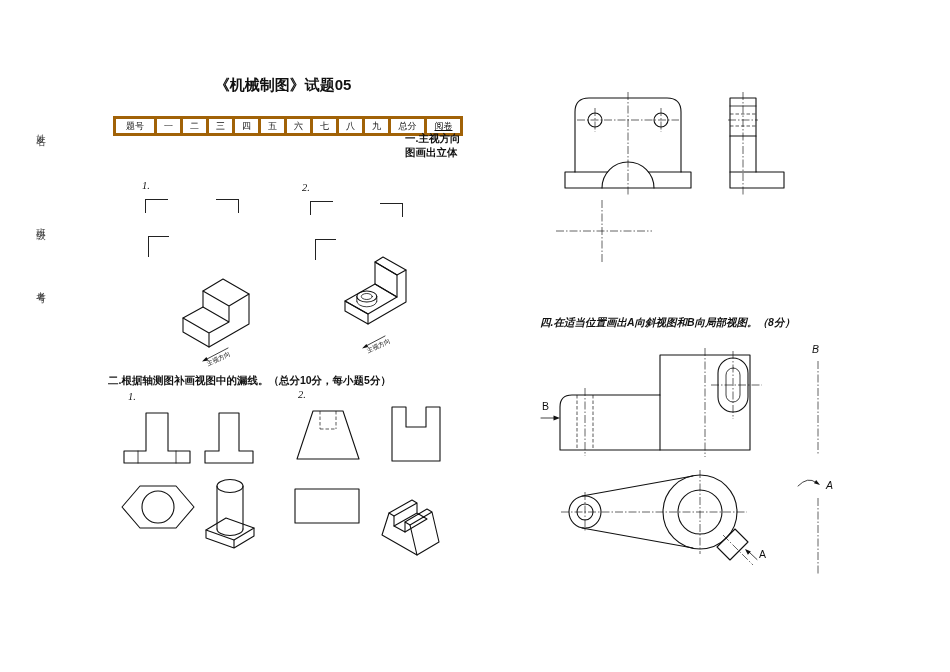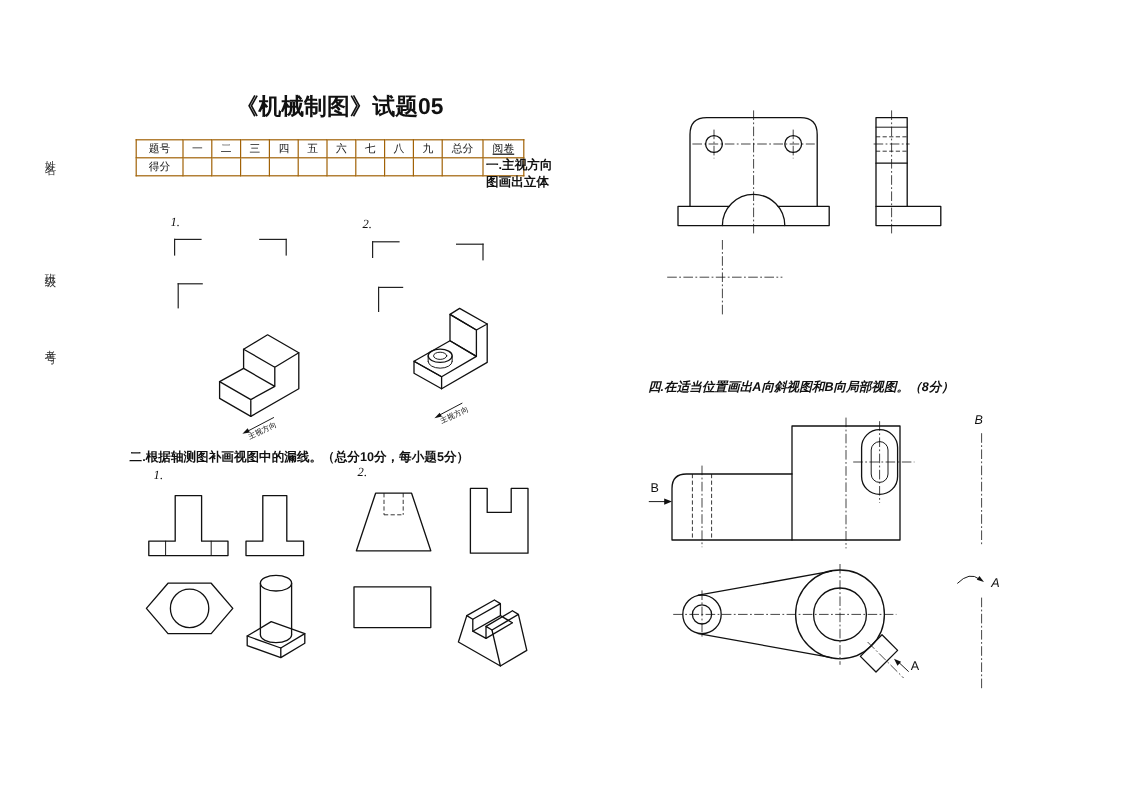--- a/index.html
+++ b/index.html
@@ -6,26 +6,26 @@
   #page{
     position:relative;width:950px;height:672px;background:#ffffff;
     font-family:"Liberation Sans",sans-serif;color:#111;overflow:hidden;
     margin:0 auto;
   }
   .abs{position:absolute;}
   .vlabel{
     writing-mode:vertical-rl;text-orientation:upright;
     font-size:9.5px;letter-spacing:3px;color:#333;
   }
-  #title{font-size:19px;font-weight:bold;text-align:center;width:240px;}
+  #title{font-size:15px;font-weight:bold;text-align:center;width:240px;}
   .heading{font-size:10.5px;font-weight:bold;white-space:nowrap;}
   .item-label{font-size:10.5px;font-style:italic;font-family:"Liberation Serif",serif;}
   table.score{border-collapse:collapse;table-layout:fixed;}
   table.score td{
-    border:1px solid #a16207;height:14px;text-align:center;vertical-align:middle;
+    border:3px solid #a16207;height:14px;text-align:center;vertical-align:middle;
     font-size:9px;padding:0 2px;white-space:nowrap;
   }
   .cm{position:absolute;}
   .cm.tl{border-top:1px solid #222;border-left:1px solid #222;}
   .cm.tr{border-top:1px solid #222;border-right:1px solid #222;}
   svg.fig{position:absolute;overflow:visible;}
   .s{stroke:#111;fill:none;stroke-width:1.1;stroke-linejoin:round;stroke-linecap:round;}
   .thin{stroke:#111;fill:none;stroke-width:.8;stroke-linecap:round;}
   .cl{stroke:#111;fill:none;stroke-width:.65;stroke-dasharray:8 2 1.5 2;}
   .hid{stroke:#111;fill:none;stroke-width:.7;stroke-dasharray:3.5 2;}
@@ -52,34 +52,20 @@
       <td style="width:19px;">三</td>
       <td style="width:19px;">四</td>
       <td style="width:19px;">五</td>
       <td style="width:19px;">六</td>
       <td style="width:19px;">七</td>
       <td style="width:19px;">八</td>
       <td style="width:19px;">九</td>
       <td style="width:29px;">总分</td>
       <td style="width:29px;text-decoration:underline;">阅卷</td>
     </tr>
-    <tr>
-      <td>得分</td>
-      <td></td>
-      <td></td>
-      <td></td>
-      <td></td>
-      <td></td>
-      <td></td>
-      <td></td>
-      <td></td>
-      <td></td>
-      <td></td>
-      <td></td>
-    </tr>
   </tbody>
     </table>
 
   <div class="abs heading" style="left:405px;top:131px;line-height:14px;white-space:normal;width:78px;">
     <div>一.主视方向</div>
     <div>图画出立体</div>
   </div>
 
   <div class="abs item-label" style="left:142px;top:180px;">1.</div>
   <div class="abs item-label" style="left:302px;top:182px;">2.</div>

